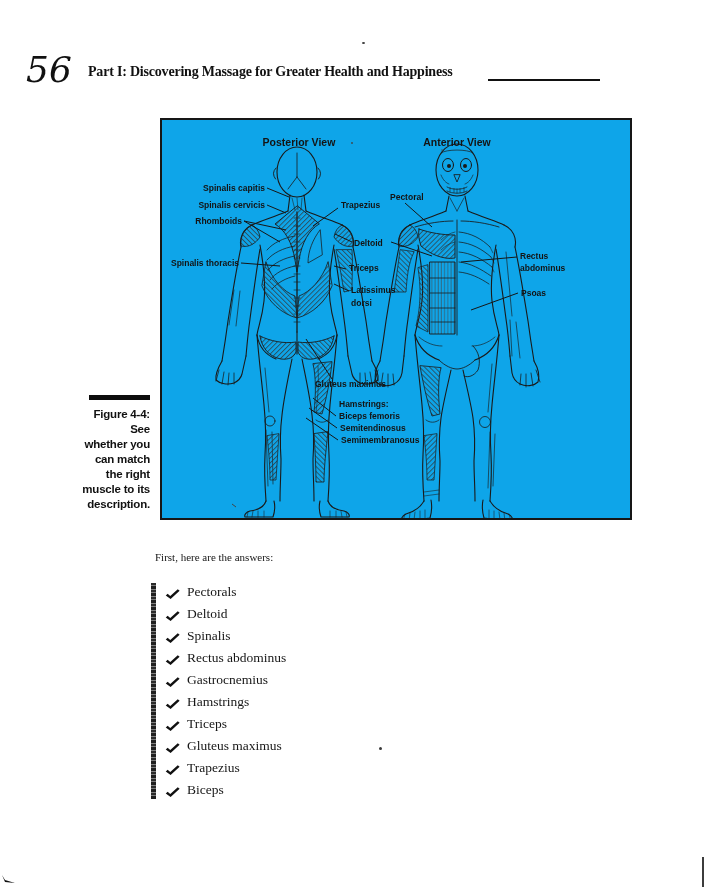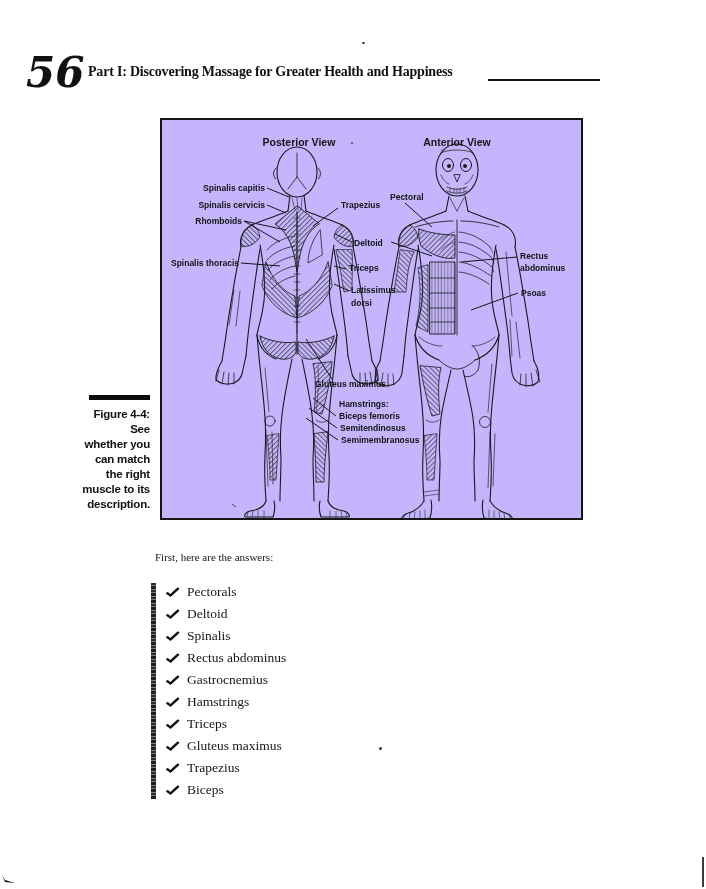--- a/index.html
+++ b/index.html
@@ -1,38 +1,38 @@
 <!DOCTYPE html>
 <html><head>
 <meta charset="utf-8">
 <style>
   html,body{margin:0;padding:0;background:#fff;}
   #page{position:relative;width:706px;height:889px;background:#fff;overflow:hidden;
         font-family:"Liberation Sans",sans-serif;color:#151515;}
   
   .page-num{position:absolute;left:26px;top:52px;font-family:"DejaVu Serif",serif;
-            font-style:italic;font-weight:700;font-size:42px;line-height:1;color:#111;}
+            font-style:italic;font-weight:400;font-size:36px;line-height:1;color:#111;}
   .chapter-head{position:absolute;left:88px;top:64px;font-size:14px;font-weight:700;
                 letter-spacing:-0.2px;color:#111;font-family:Liberation Serif, serif;}
   .head-rule{position:absolute;left:488px;top:79px;width:112px;height:2px;background:#111;}
   
-  .figure-box{position:absolute;left:160px;top:118px;width:423px;height:402px;
-              border:2px solid #161616;box-sizing:border-box;background:#c4b5fd;}
+  .figure-box{position:absolute;left:160px;top:118px;width:472px;height:402px;
+              border:2px solid #161616;box-sizing:border-box;background:#0ea5e9;}
   .figure-box svg{display:block;}
   
   .cap-bar{position:absolute;left:89px;top:395px;width:61px;height:5px;background:#0d0d0d;}
   .fig-caption{position:absolute;left:70px;top:407px;width:80px;text-align:right;
                font-size:11.5px;line-height:15px;font-weight:700;letter-spacing:-0.2px;color:#111;}
   
   .intro{position:absolute;left:155px;top:551px;font-family:"Liberation Serif",serif;
          font-size:11px;color:#161616;}
   .list-bar{position:absolute;left:151px;top:583px;width:5px;height:216px;
             background:repeating-linear-gradient(180deg,#2b2b2b 0px,#2b2b2b 2px,#8a8a8a 2px,
             #6a6a6a 3px,#1f1f1f 3px,#1f1f1f 6px,#a5a5a5 6px,#5c5c5c 7px);}
-  .answer-row{position:absolute;left:165px;display:flex;align-items:center;gap:7px;height:16px;}
+  .answer-row{position:absolute;left:165px;display:flex;align-items:flex-end;gap:7px;height:16px;}
   .answer-row .label{font-family:"Liberation Serif",serif;font-size:13.5px;color:#161616;
                      white-space:nowrap;}
   .check{flex:0 0 auto;}
   
   .speck{position:absolute;background:#3a3a3a;border-radius:50%;}
   .edge-right{position:absolute;left:702px;top:857px;width:2px;height:30px;background:#3c3c3c;}
   .corner-mark{position:absolute;left:1px;top:874px;}
 </style>
 </head>
 <body>

